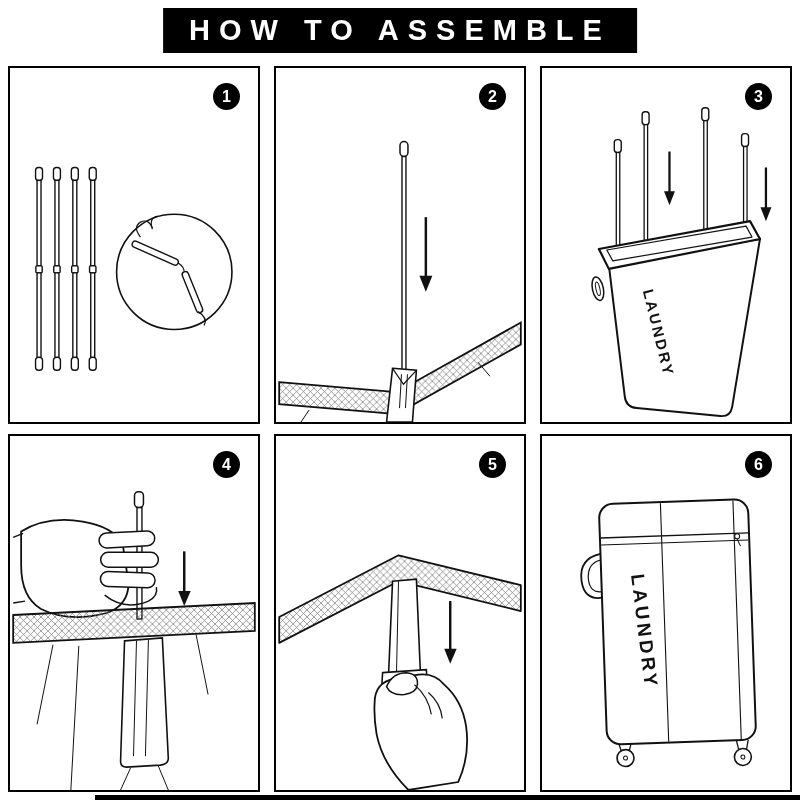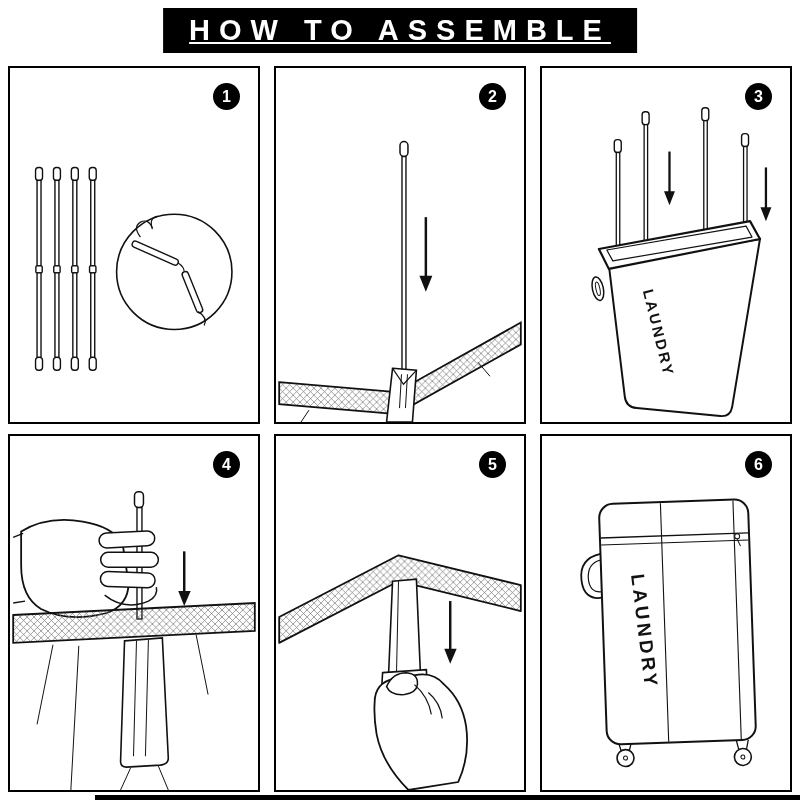--- a/index.html
+++ b/index.html
@@ -1,19 +1,19 @@
 <!DOCTYPE html>
 <html><head>
 <meta charset="utf-8">
 <style>
   html,body{margin:0;padding:0;background:#fff;}
   body{width:800px;height:800px;font-family:"Liberation Sans",sans-serif;}
   .page{position:relative;width:800px;height:800px;background:#fff;overflow:hidden;}
   .title-bar{position:absolute;top:8px;left:50%;transform:translateX(-50%);background:#000;padding:6px 26px;}
-  .title-bar h1{margin:0;color:#fff;font-size:29px;font-weight:bold;letter-spacing:9px;white-space:nowrap;text-decoration:underline;}
+  .title-bar h1{margin:0;color:#fff;font-size:29px;font-weight:bold;letter-spacing:9px;white-space:nowrap;}
   .grid{position:absolute;top:66px;left:8px;right:8px;bottom:8px;display:grid;
         grid-template-columns:repeat(3,1fr);grid-template-rows:1fr 1fr;gap:10px 14px;}
   .panel{position:relative;border:2px solid #000;background:#fff;}
   .panel svg{position:absolute;left:0;top:0;width:100%;height:100%;}
   .badge{position:absolute;top:15px;right:18px;width:27px;height:27px;border-radius:50%;
          background:#000;color:#fff;display:flex;align-items:center;justify-content:center;
          font-weight:bold;font-size:16px;z-index:2;}
   .bottom-strip{position:absolute;left:95px;right:0;bottom:0;height:5px;background:#000;}
 </style>
 </head>

